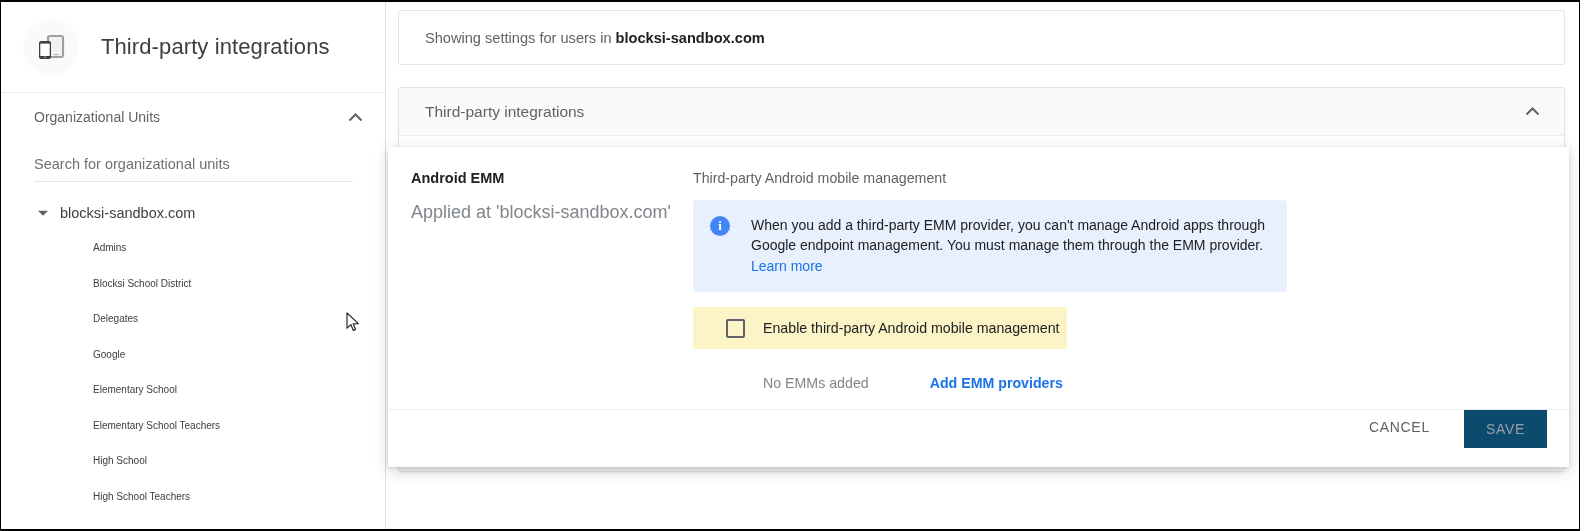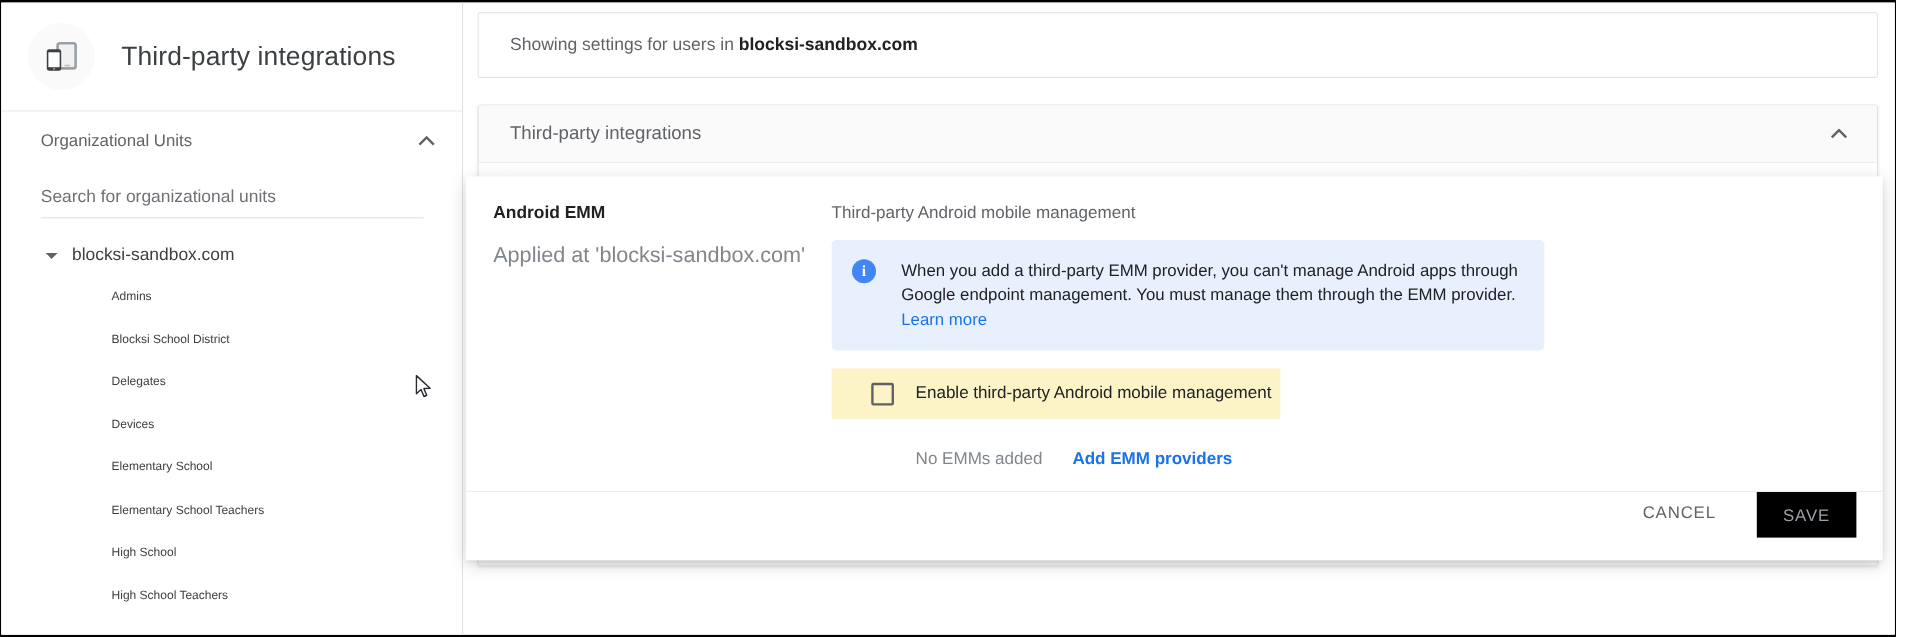--- a/index.html
+++ b/index.html
@@ -281,20 +281,21 @@
     margin-left: 18px;
     font-size: 14.2px;
     color: #202124;
   }
 
   #emm-status-row {
     margin-top: 26px;
     display: flex;
     align-items: flex-end;
     padding-left: 70px;
+    gap: 36px;
   }
   #no-emms {
     font-size: 14.2px;
     color: #80868b;
   }
   #add-emm {
     margin-left: 25px;
     font-size: 14.2px;
     font-weight: bold;
     color: #1a73e8;
@@ -318,21 +319,21 @@
     background: transparent;
     border: none;
     padding: 9px 16px;
     cursor: pointer;
   }
   #save-btn {
     font-family: "Liberation Sans", sans-serif;
     font-size: 14px;
     letter-spacing: 0.7px;
     color: #9aa0a6;
-    background: #000000;
+    background: #0c4a6e;
     border: none;
     padding: 11px 22px;
     margin-left: 18px;
     cursor: pointer;
   }
 
   
   #cursor {
     position: absolute;
     left: 345px;
@@ -391,21 +392,21 @@
       <div class="tree-child">
         <span>Admins</span>
       </div>
       <div class="tree-child">
         <span>Blocksi School District</span>
       </div>
       <div class="tree-child">
         <span>Delegates</span>
       </div>
       <div class="tree-child">
-        <span>Devices</span>
+        <span>Google</span>
       </div>
       <div class="tree-child">
         <span>Elementary School</span>
       </div>
       <div class="tree-child">
         <span>Elementary School Teachers</span>
       </div>
       <div class="tree-child">
         <span>High School</span>
       </div>

